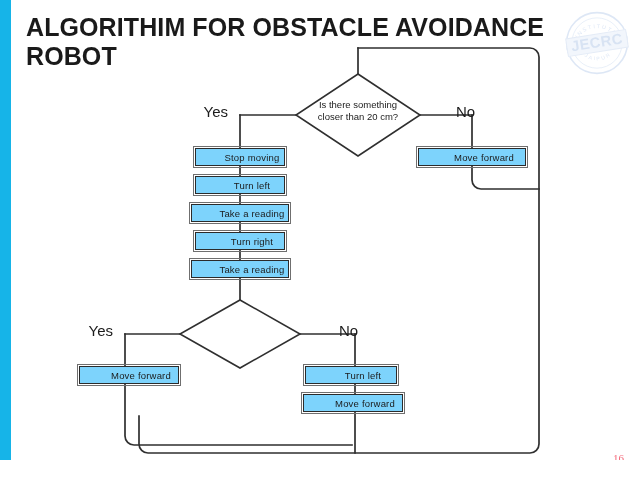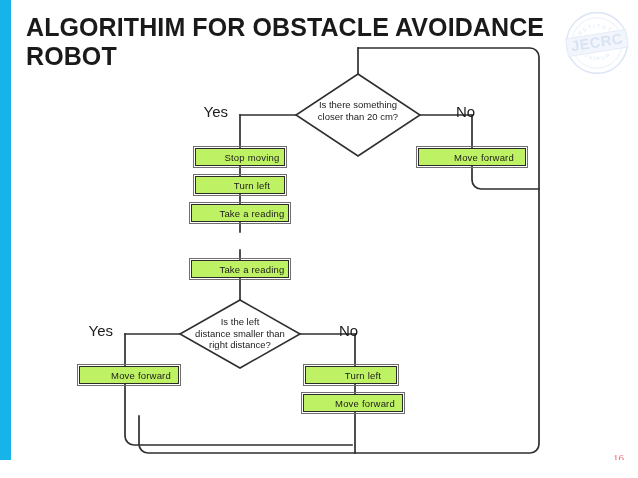--- a/index.html
+++ b/index.html
@@ -57,21 +57,21 @@
   #flow-layer {
     position: absolute;
     left: 0;
     top: 0;
     width: 638px;
     height: 478px;
   }
   .fc-box {
     position: absolute;
     box-sizing: border-box;
-    background: #bef264;
+    background: #7dd3fc;
     border: 1px solid #2b2b2b;
     outline: 1px solid #6f6f6f;
     outline-offset: 1px;
     display: flex;
     align-items: center;
     justify-content: center;
     font-size: 9.5px;
     color: #1b1b1b;
     letter-spacing: 0.2px;
     white-space: nowrap;
@@ -156,27 +156,25 @@
   </svg>
 
   <div class="fc-diamond-text" style="left:296px; top:99px; width:124px;">Is there something
 closer than 20 cm?</div>
   <div class="fc-label" style="left:228px; top:103px; transform:translateX(-100%);">Yes</div>
   <div class="fc-label" style="left:456px; top:103px;">No</div>
 
   <div class="fc-box" style="left:195px; top:148px; width:90px; height:18px;">Stop moving</div>
   <div class="fc-box" style="left:195px; top:176px; width:90px; height:18px;">Turn left</div>
   <div class="fc-box" style="left:191px; top:204px; width:98px; height:18px;">Take a reading</div>
+  <div class="fc-box" style="left:195px; top:232px; width:90px; height:18px;">Turn right</div>
   <div class="fc-box" style="left:191px; top:260px; width:98px; height:18px;">Take a reading</div>
 
   <div class="fc-box" style="left:418px; top:148px; width:108px; height:18px;">Move forward</div>
 
-  <div class="fc-diamond-text" style="left:176px; top:316px; width:128px;">Is the left
-distance smaller than
-right distance?</div>
   <div class="fc-label" style="left:113px; top:322px; transform:translateX(-100%);">Yes</div>
   <div class="fc-label" style="left:339px; top:322px;">No</div>
 
   <div class="fc-box" style="left:79px; top:366px; width:100px; height:18px;">Move forward</div>
 
   <div class="fc-box" style="left:305px; top:366px; width:92px; height:18px;">Turn left</div>
   <div class="fc-box" style="left:303px; top:394px; width:100px; height:18px;">Move forward</div>
 
   <div id="page-number">16</div>
 

